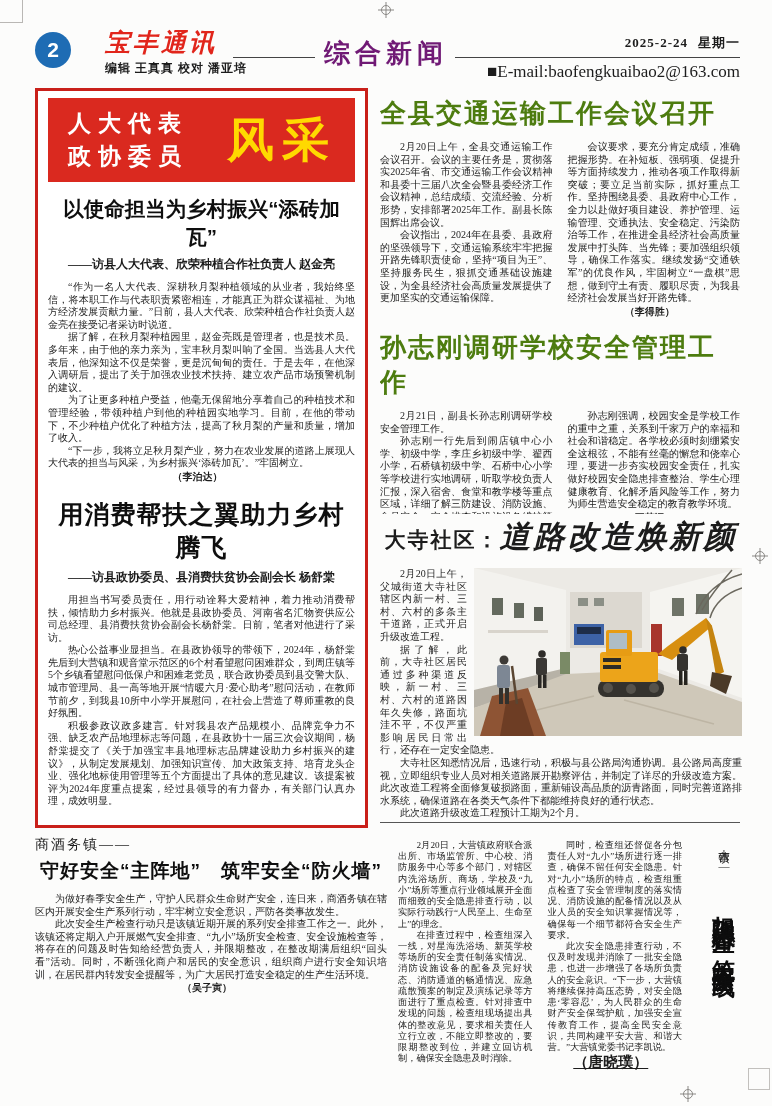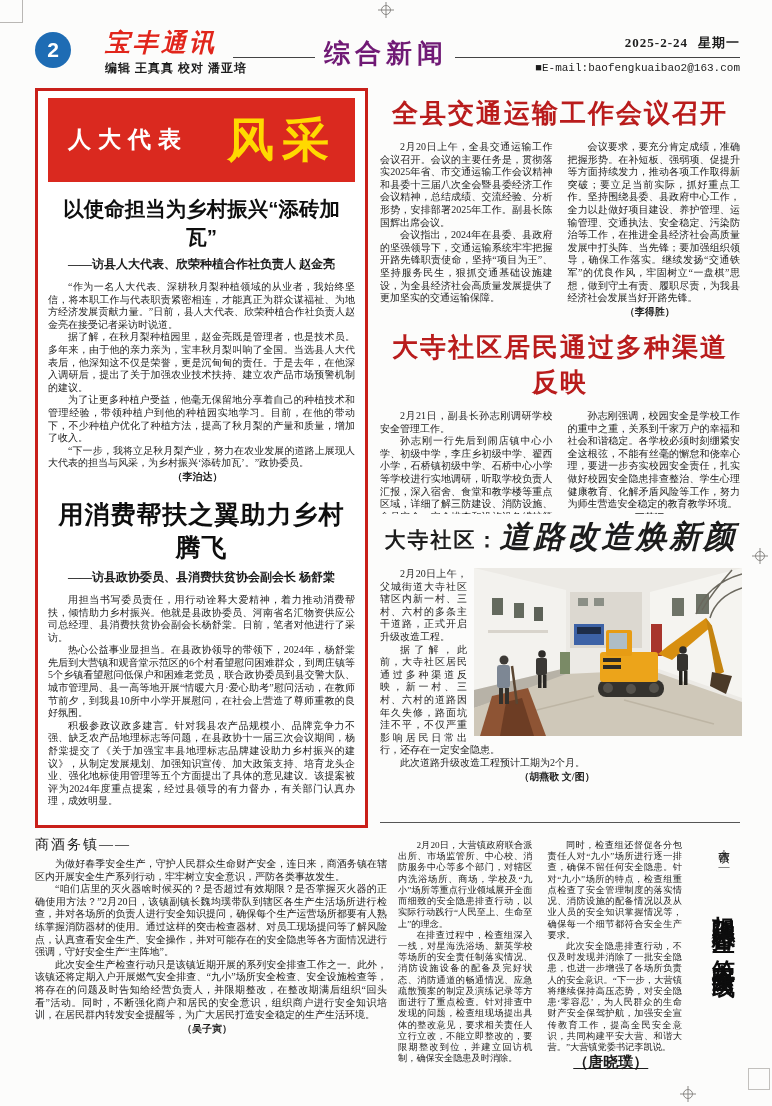--- a/index.html
+++ b/index.html
@@ -21,21 +21,21 @@
   .masthead{position:absolute;left:72px;top:-2px;color:#e1251b;font-style:italic;font-weight:bold;
             font-size:25px;letter-spacing:3px;font-family:"DejaVu Serif",serif;}
   .editors{position:absolute;left:72px;top:32px;font-size:12px;font-weight:bold;letter-spacing:1px;}
   .hline{position:absolute;height:0;border-top:1px solid #444;}
   .hl-left{left:200px;top:29px;width:82px;}
   .hl-right{left:422px;top:29px;width:285px;}
   .section-title{position:absolute;left:287px;top:8px;width:132px;text-align:center;color:#701a75;
                  font-family:"Liberation Sans",sans-serif;font-weight:900;font-size:26px;letter-spacing:5px;}
   .dateline{position:absolute;right:0;top:6px;font-size:13px;font-weight:bold;letter-spacing:1px;}
   .dateline .wd{margin-left:10px;}
-  .email{position:absolute;right:0;top:34px;font-size:11px;font-family:Liberation Mono, monospace;}
+  .email{position:absolute;right:0;top:34px;font-size:17px;}
 
   
   .bt p{margin:0;text-indent:2em;text-align:justify;}
   .body10 p{font-size:10px;line-height:1.26;}
   .body9 p{font-size:9.2px;line-height:1.22;}
   .byline{text-align:center;font-weight:bold;padding-right:8px;}
   .two-col{column-count:2;column-gap:15px;}
 
   
   .feature-box{position:absolute;left:35px;top:88px;width:333px;height:740px;border:3px solid #c9201a;
@@ -47,21 +47,21 @@
   .banner-hl{color:#ffd900;font-family:"Liberation Sans",sans-serif;font-weight:900;font-size:47px;letter-spacing:8px;}
   .f-head{font-family:"Liberation Sans",sans-serif;font-weight:900;text-align:center;color:#0e0e0e;}
   .f-head1{font-size:20.5px;margin:13px 0 5px;}
   .f-head2{font-size:25px;margin:14px 0 5px;letter-spacing:1px;}
   .f-sub{text-align:center;font-size:12px;font-weight:bold;margin-bottom:8px;}
   .feature-box .byline{font-size:10px;}
 
   
   .art-traffic{position:absolute;left:380px;top:96px;width:360px;height:232px;overflow:hidden;}
   .art-school{position:absolute;left:380px;top:330px;width:360px;height:184px;overflow:hidden;}
-  .serif-head{font-weight:bold;font-size:26px;text-align:center;letter-spacing:2px;margin:0 0 10px;color:#b91c1c;}
+  .serif-head{font-weight:bold;font-size:26px;letter-spacing:2px;margin:0 0 10px;color:#4d7c0f;}
   .two-col .byline{font-size:10px;}
 
   
   .art-road{position:absolute;left:380px;top:514px;width:362px;height:306px;overflow:hidden;}
   .road-head{text-align:center;margin:2px 0 10px;white-space:nowrap;}
   .road-head .pre{font-size:21px;font-weight:bold;letter-spacing:2px;}
   .road-head .main{font-size:31px;font-weight:900;font-style:italic;letter-spacing:3px;
                    font-family:"DejaVu Serif",serif;}
   .road-photo{float:right;width:268px;height:168px;margin:0 0 6px 7px;background:#e9e7e2;}
   .divider{position:absolute;left:380px;top:822px;width:360px;border-top:1px solid #555;}
@@ -117,31 +117,32 @@
     <div class="dateline">
       <span>2025-2-24</span><span class="wd">星期一</span>
     </div>
     <div class="email">■E-mail:baofengkuaibao2@163.com</div>
   </div>
 
   <div class="feature-box">
     <div class="banner">
       <div class="banner-left">
         <div>人大代表</div>
+        <div>政协委员</div>
       </div>
       <div class="banner-hl">风采</div>
     </div>
 
     <div class="f-head f-head1">以使命担当为乡村振兴“添砖加瓦”</div>
     <div class="f-sub">——访县人大代表、欣荣种植合作社负责人 赵金亮</div>
     <div class="bt body10">
         <p>“作为一名人大代表、深耕秋月梨种植领域的从业者，我始终坚信，将本职工作与代表职责紧密相连，才能真正为群众谋福祉、为地方经济发展贡献力量。”日前，县人大代表、欣荣种植合作社负责人赵金亮在接受记者采访时说道。</p>
         <p>据了解，在秋月梨种植园里，赵金亮既是管理者，也是技术员。多年来，由于他的亲力亲为，宝丰秋月梨叫响了全国。当选县人大代表后，他深知这不仅是荣誉，更是沉甸甸的责任。于是去年，在他深入调研后，提出了关于加强农业技术扶持、建立农产品市场预警机制的建议。</p>
         <p>为了让更多种植户受益，他毫无保留地分享着自己的种植技术和管理经验，带领种植户到他的种植园实地学习。目前，在他的带动下，不少种植户优化了种植方法，提高了秋月梨的产量和质量，增加了收入。</p>
-        <p>“下一步，我将立足秋月梨产业，努力在农业发展的道路上展现人大代表的担当与风采，为乡村振兴‘添砖加瓦’。”政协委员。</p>
+        <p>“下一步，我将立足秋月梨产业，努力在农业发展的道路上展现人大代表的担当与风采，为乡村振兴‘添砖加瓦’。”牢固树立。</p>
       </div>
     <div class="byline">（李泊达）</div>
 
     <div class="f-head f-head2">用消费帮扶之翼助力乡村腾飞</div>
     <div class="f-sub">——访县政协委员、县消费扶贫协会副会长 杨舒棠</div>
     <div class="bt body10">
         <p>用担当书写委员责任，用行动诠释大爱精神，着力推动消费帮扶，倾情助力乡村振兴。他就是县政协委员、河南省名汇物资供应公司总经理、县消费扶贫协会副会长杨舒棠。日前，笔者对他进行了采访。</p>
         <p>热心公益事业显担当。在县政协领导的带领下，2024年，杨舒棠先后到大营镇和观音堂示范区的6个村看望慰问困难群众，到周庄镇等5个乡镇看望慰问低保户和困难老党员，联合政协委员到县交警大队、城市管理局、县一高等地开展“情暖六月·爱心助考”慰问活动，在教师节前夕，到我县10所中小学开展慰问，在社会上营造了尊师重教的良好氛围。</p>
         <p>积极参政议政多建言。针对我县农产品规模小、品牌竞争力不强、缺乏农产品地理标志等问题，在县政协十一届三次会议期间，杨舒棠提交了《关于加强宝丰县地理标志品牌建设助力乡村振兴的建议》，从制定发展规划、加强知识宣传、加大政策支持、培育龙头企业、强化地标使用管理等五个方面提出了具体的意见建议。该提案被评为2024年度重点提案，经过县领导的有力督办，有关部门认真办理，成效明显。</p>
       </div>
@@ -154,21 +155,21 @@
       <div>
           <p>2月20日上午，全县交通运输工作会议召开。会议的主要任务是，贯彻落实2025年省、市交通运输工作会议精神和县委十三届八次全会暨县委经济工作会议精神，总结成绩、交流经验、分析形势，安排部署2025年工作。副县长陈国辉出席会议。</p>
           <p>会议指出，2024年在县委、县政府的坚强领导下，交通运输系统牢牢把握开路先锋职责使命，坚持“项目为王”、坚持服务民生，狠抓交通基础设施建设，为全县经济社会高质量发展提供了更加坚实的交通运输保障。</p>
           <p>会议要求，要充分肯定成绩，准确把握形势。在补短板、强弱项、促提升等方面持续发力，推动各项工作取得新突破；要立足当前实际，抓好重点工作。坚持围绕县委、县政府中心工作，全力以赴做好项目建设、养护管理、运输管理、交通执法、安全稳定、污染防治等工作，在推进全县经济社会高质量发展中打头阵、当先锋；要加强组织领导，确保工作落实。继续发扬“交通铁军”的优良作风，牢固树立“一盘棋”思想，做到守土有责、履职尽责，为我县经济社会发展当好开路先锋。</p>
         </div>
       <div class="byline">（李得胜）</div>
     </div>
   </div>
 
   <div class="art-school">
-    <div class="serif-head">大寺社区居民通过多种渠道反映</div>
+    <div class="serif-head">孙志刚调研学校安全管理工作</div>
     <div class="two-col bt body10">
       <div>
           <p>2月21日，副县长孙志刚调研学校安全管理工作。</p>
           <p>孙志刚一行先后到闹店镇中心小学、初级中学，李庄乡初级中学、翟西小学，石桥镇初级中学、石桥中心小学等学校进行实地调研，听取学校负责人汇报，深入宿舍、食堂和教学楼等重点区域，详细了解三防建设、消防设施、食品安全、安全排查和设施设备维护等各项工作落实情况。</p>
           <p>孙志刚强调，校园安全是学校工作的重中之重，关系到千家万户的幸福和社会和谐稳定。各学校必须时刻绷紧安全这根弦，不能有丝毫的懈怠和侥幸心理，要进一步夯实校园安全责任，扎实做好校园安全隐患排查整治、学生心理健康教育、化解矛盾风险等工作，努力为师生营造安全稳定的教育教学环境。</p>
         </div>
       <div class="byline">（王艺涵）</div>
     </div>
   </div>
 
@@ -224,32 +225,33 @@
         <circle cx="209" cy="82" r="3.8" fill="#2e2c29"></circle>
         <rect x="203" y="86" width="11" height="17" rx="2" fill="#35332f"></rect>
         <rect x="205" y="103" width="3.5" height="14" fill="#26241f"></rect>
         <rect x="210" y="103" width="3.5" height="14" fill="#26241f"></rect>
         <path d="M268,6 C240,14 228,30 222,46 M268,20 C250,26 240,36 236,50 M258,2 C244,18 236,28 228,42" stroke="#6b685e" fill="none" stroke-width="1.5"></path>
       </svg>
     </div>
     <div class="bt body10">
         <p>2月20日上午，父城街道大寺社区辖区内新一村、三村、六村的多条主干道路，正式开启升级改造工程。</p>
         <p>据了解，此前，大寺社区居民通过多种渠道反映，新一村、三村、六村的道路因年久失修，路面坑洼不平，不仅严重影响居民日常出行，还存在一定安全隐患。</p>
+        <p>大寺社区知悉情况后，迅速行动，积极与县公路局沟通协调。县公路局高度重视，立即组织专业人员对相关道路展开勘察评估，并制定了详尽的升级改造方案。此次改造工程将全面修复破损路面，重新铺设高品质的沥青路面，同时完善道路排水系统，确保道路在各类天气条件下都能维持良好的通行状态。</p>
         <p>此次道路升级改造工程预计工期为2个月。</p>
       </div>
     <div class="byline" style="font-size:10px;">（胡燕歌 文/图）</div>
   </div>
 
   <div class="divider"></div>
 
   <div class="art-shangjiu">
     <div class="kicker">商酒务镇——</div>
+    <div class="sj-head">守好安全“主阵地”　筑牢安全“防火墙”</div>
     <div class="bt body10">
         <p>为做好春季安全生产，守护人民群众生命财产安全，连日来，商酒务镇在辖区内开展安全生产系列行动，牢牢树立安全意识，严防各类事故发生。</p>
-        <p>“咱们店里的灭火器啥时候买的？是否超过有效期限？是否掌握灭火器的正确使用方法？”2月20日，该镇副镇长魏均璞带队到辖区各生产生活场所进行检查，并对各场所的负责人进行安全知识提问，确保每个生产运营场所都要有人熟练掌握消防器材的使用。通过这样的突击检查器材、对员工现场提问等了解风险点，认真查看安全生产、安全操作，并对可能存在的安全隐患等各方面情况进行强调，守好安全生产“主阵地”。</p>
         <p>此次安全生产检查行动只是该镇近期开展的系列安全排查工作之一。此外，该镇还将定期入户开展燃气安全排查、“九小”场所安全检查、安全设施检查等，将存在的问题及时告知给经营负责人，并限期整改，在整改期满后组织“回头看”活动。同时，不断强化商户和居民的安全意识，组织商户进行安全知识培训，在居民群内转发安全提醒等，为广大居民打造安全稳定的生产生活环境。</p>
       </div>
     <div class="byline" style="font-size:10px;">（吴子寅）</div>
   </div>
 
   <div class="art-daying">
     <div class="two-col bt body9">
       <div>
           <p>2月20日，大营镇政府联合派出所、市场监管所、中心校、消防服务中心等多个部门，对辖区内洗浴场所、商场，学校及“九小”场所等重点行业领域展开全面而细致的安全隐患排查行动，以实际行动践行“人民至上、生命至上”的理念。</p>
           <p>在排查过程中，检查组深入一线，对星海洗浴场、新英学校等场所的安全责任制落实情况、消防设施设备的配备及完好状态、消防通道的畅通情况、应急疏散预案的制定及演练记录等方面进行了重点检查。针对排查中发现的问题，检查组现场提出具体的整改意见，要求相关责任人立行立改，不能立即整改的，要限期整改到位，并建立回访机制，确保安全隐患及时消除。</p>

